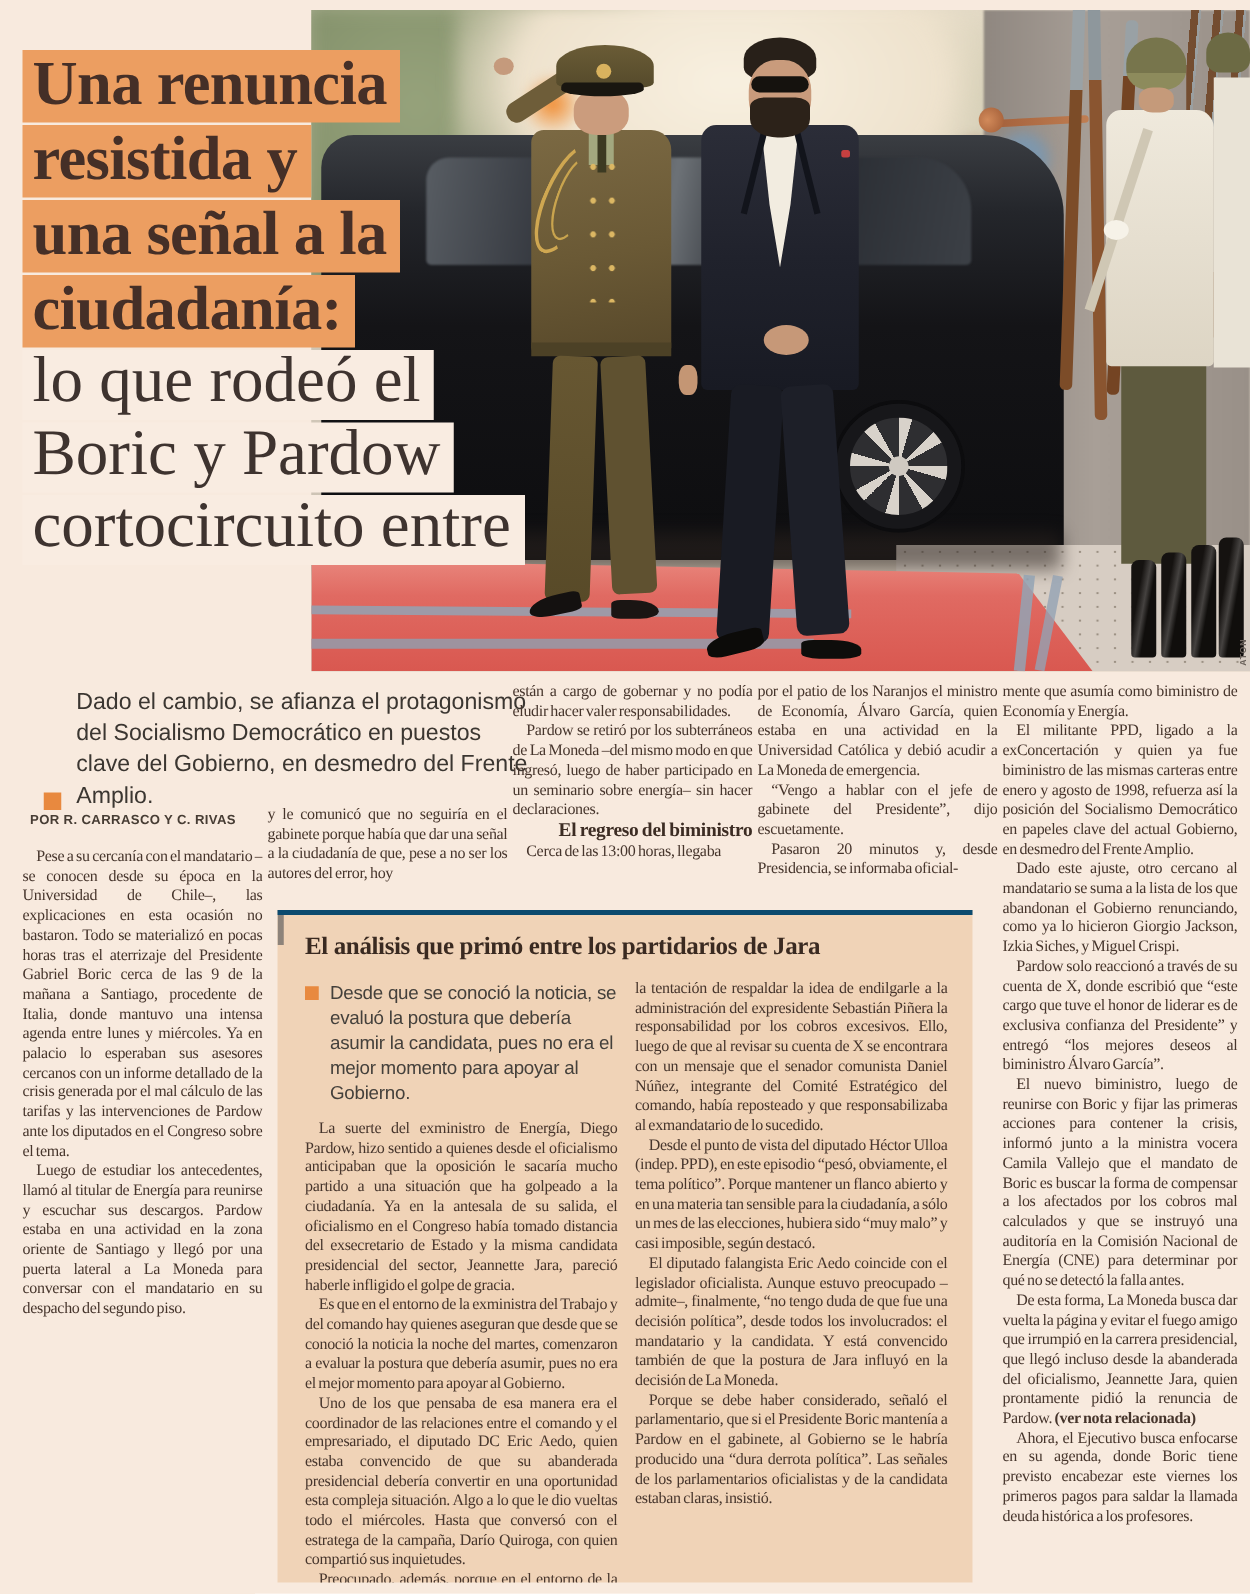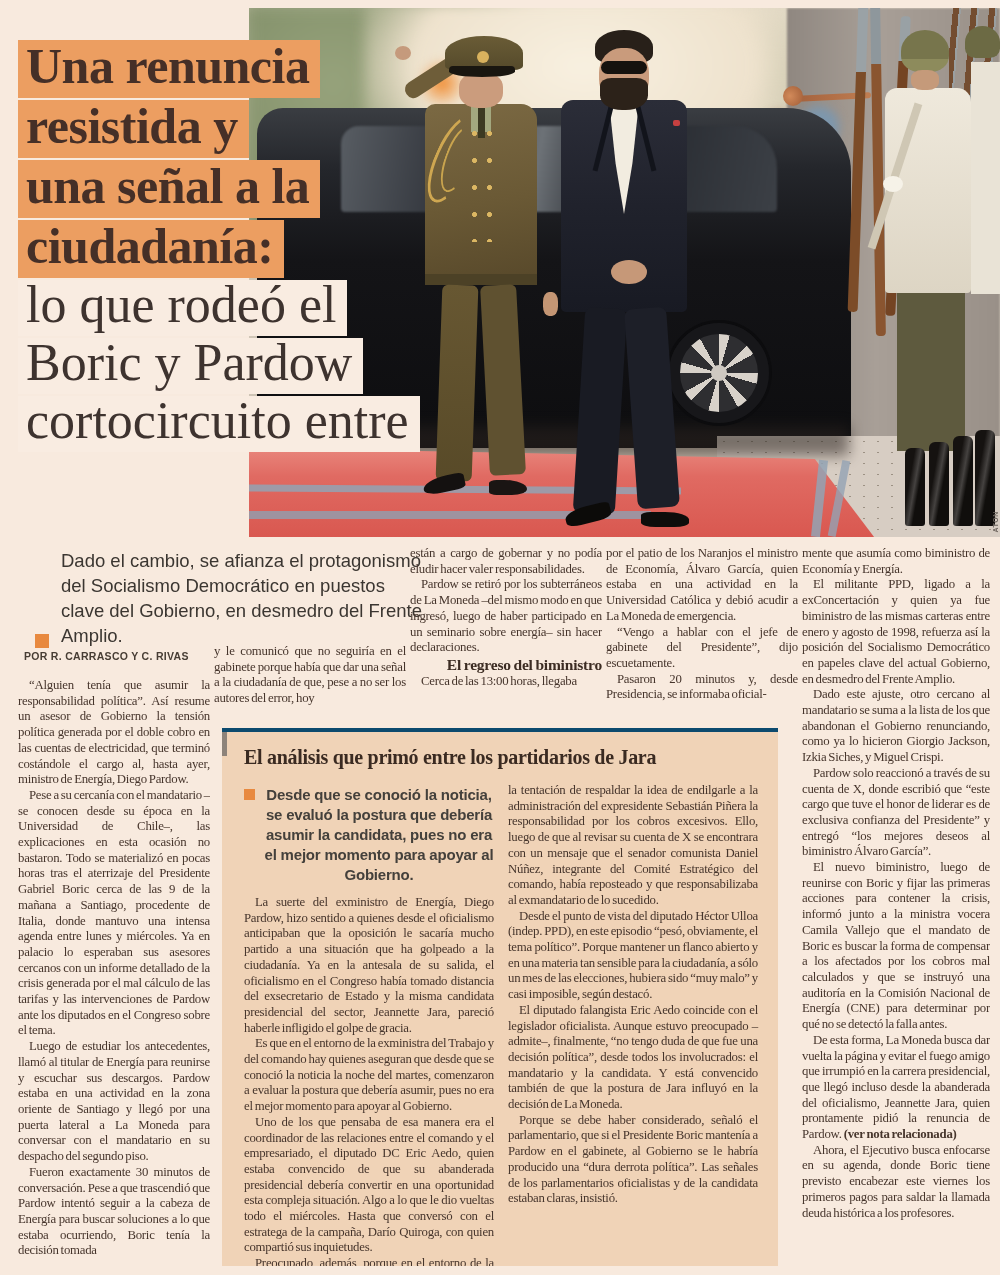--- a/index.html
+++ b/index.html
@@ -144,22 +144,22 @@
   
   .analysis-box { position:absolute; left:222px; top:728px; width:556px; height:538px; background:#f0d3b7;
                   border-top:4px solid #0c4a6e; padding:12px 20px 0 22px; overflow:hidden; z-index:2; }
   .analysis-box::before { content:""; position:absolute; left:0; top:0; width:5px; height:24px; background:#8d837a; }
   .box-title { font-weight:700; font-size:20px; letter-spacing:-0.3px; color:#3a2a21; margin:2px 0 14px; white-space:nowrap; }
   .box-cols { display:flex; gap:14px; }
   .box-col { width:250px; font-size:12.8px; line-height:15.7px; letter-spacing:-0.25px; word-spacing:-1px;
              text-align:justify; color:#46352c; }
   .box-intro { display:flex; gap:9px; margin:2px 0 10px; }
   .box-intro-bullet { width:11px; height:11px; background:#e8893f; margin-top:4px; flex:none; }
-  .box-intro p { font-family:"Liberation Sans",sans-serif; font-weight:700; font-size:15px; line-height:20px;
-                 color:#44403b; margin:0; text-indent:0; text-align:center; letter-spacing:-0.2px; word-spacing:0; }
+  .box-intro p { font-family:"Liberation Sans",sans-serif; font-weight:400; font-size:15px; line-height:20px;
+                 color:#44403b; margin:0; text-indent:0; text-align:left; letter-spacing:-0.2px; word-spacing:0; }
 </style>
 </head>
 <body>
 
 <div class="page">
 
   <div class="photo">
     <div class="ph ph-trees"></div>
     <div class="ph ph-trees2"></div>
     <div class="ph ph-tent"></div>
@@ -245,24 +245,22 @@
     <div class="hl-line hl-light">cortocircuito entre</div>
   </div>
 
   <div class="lede">
     <span class="lede-bullet"></span>
     <p class="lede-text">Dado el cambio, se afianza el protagonismo del Socialismo Democrático en puestos clave del Gobierno, en desmedro del Frente Amplio.</p>
   </div>
   <div class="byline">POR R. CARRASCO Y C. RIVAS</div>
 
   <div class="col col1">
-    <p>“Alguien tenía que asumir la responsabilidad política”. Así resume un asesor de Gobierno la tensión política generada por el doble cobro en las cuentas de electricidad, que terminó costándole el cargo al, hasta ayer, ministro de Energía, Diego Pardow.</p>
     <p>Pese a su cercanía con el mandatario –se conocen desde su época en la Universidad de Chile–, las explicaciones en esta ocasión no bastaron. Todo se materializó en pocas horas tras el aterrizaje del Presidente Gabriel Boric cerca de las 9 de la mañana a Santiago, procedente de Italia, donde mantuvo una intensa agenda entre lunes y miércoles. Ya en palacio lo esperaban sus asesores cercanos con un informe detallado de la crisis generada por el mal cálculo de las tarifas y las intervenciones de Pardow ante los diputados en el Congreso sobre el tema.</p>
     <p>Luego de estudiar los antecedentes, llamó al titular de Energía para reunirse y escuchar sus descargos. Pardow estaba en una actividad en la zona oriente de Santiago y llegó por una puerta lateral a La Moneda para conversar con el mandatario en su despacho del segundo piso.</p>
-    <p>Fueron exactamente 30 minutos de conversación. Pese a que trascendió que Pardow intentó seguir a la cabeza de Energía para buscar soluciones a lo que estaba ocurriendo, Boric tenía la decisión tomada</p>
   </div>
 
   <div class="col col2">
     <p class="noind">y le comunicó que no seguiría en el gabinete porque había que dar una señal a la ciudadanía de que, pese a no ser los autores del error, hoy</p>
   </div>
 
   <div class="col col3">
     <p class="noind">están a cargo de gobernar y no podía eludir hacer valer responsabilidades.</p>
     <p>Pardow se retiró por los subterráneos de La Moneda –del mismo modo en que ingresó, luego de haber participado en un seminario sobre energía– sin hacer declaraciones.</p>
     <p class="subhead">El regreso del biministro</p>

